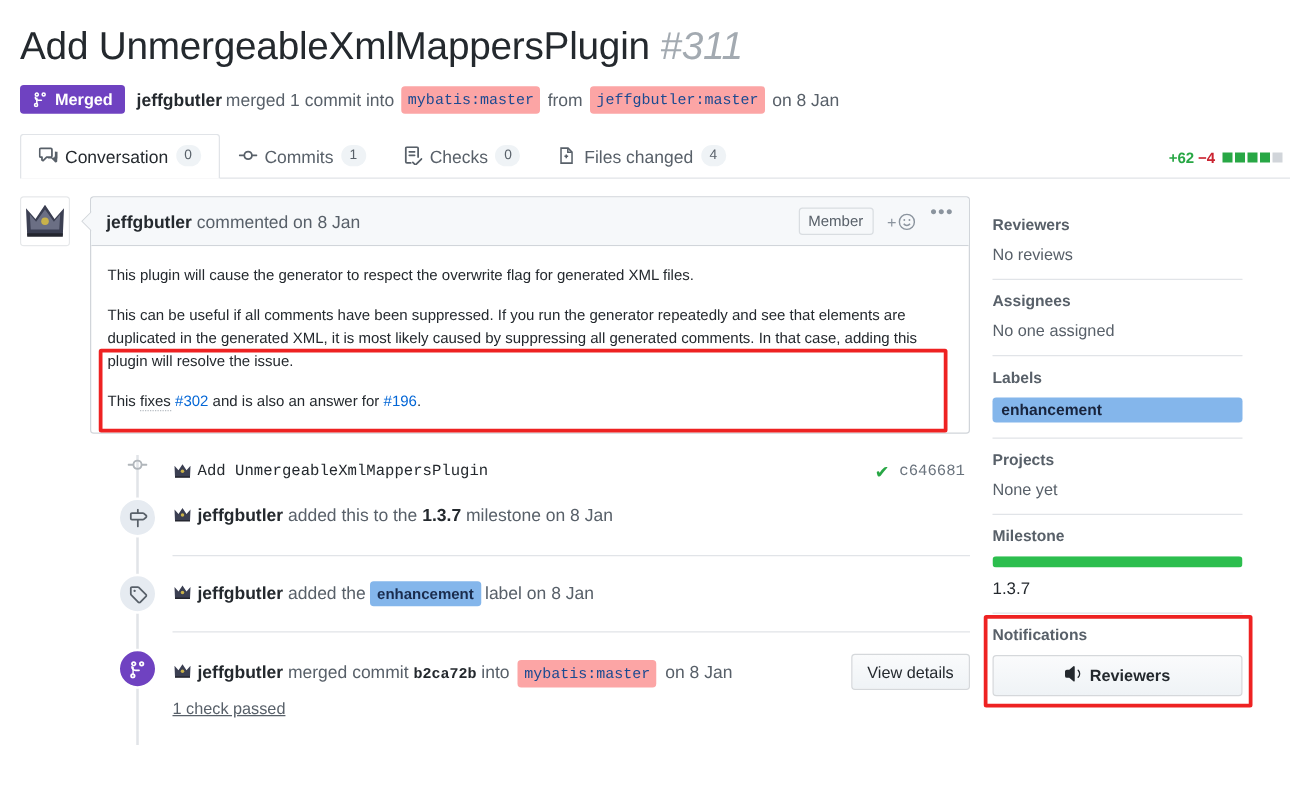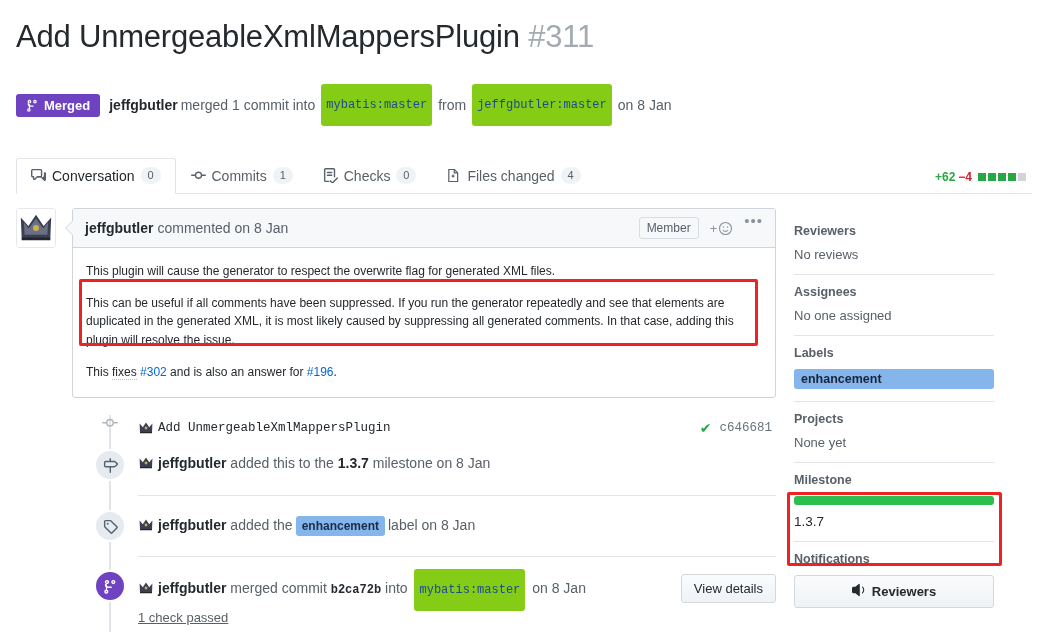--- a/index.html
+++ b/index.html
@@ -20,21 +20,21 @@
 
   
   .pr-title {
     font-size: 31px;
     font-weight: 400;
     line-height: 1.2;
     margin: 18px 0 0 0;
     color: #24292e;
     letter-spacing: -0.2px;
   }
-  .pr-number { color: #a3aab1; font-weight: 300; }
+  .pr-number { color: #a3aab1; font-weight: 300; font-style: italic; }
 
   .pr-meta {
     display: flex;
     align-items: center;
     margin-top: 13px;
     font-size: 14px;
     color: #586069;
   }
   .state-badge {
     display: inline-flex;
@@ -48,25 +48,25 @@
     padding: 5px 10px;
     margin-right: 9px;
     line-height: 1;
   }
   .state-badge svg { display:block; }
   .meta-user { color: #24292e; font-weight: bold; }
   .meta-text { margin: 0 3px; }
   .branch-chip {
     font-family: "Liberation Mono", monospace;
     font-size: 12px;
-    background: #84cc16;
+    background: #fca5a5;
     color: #1b4a91;
     border-radius: 3px;
-    padding: 14px 5px;
-    margin: 16px 3px;
+    padding: 4px 5px;
+    margin: 0 3px;
     white-space: nowrap;
   }
 
   
   .tabbar {
     margin-top: 16px;
     border-bottom: 1px solid #e1e4e8;
     display: flex;
     align-items: flex-end;
     position: relative;

